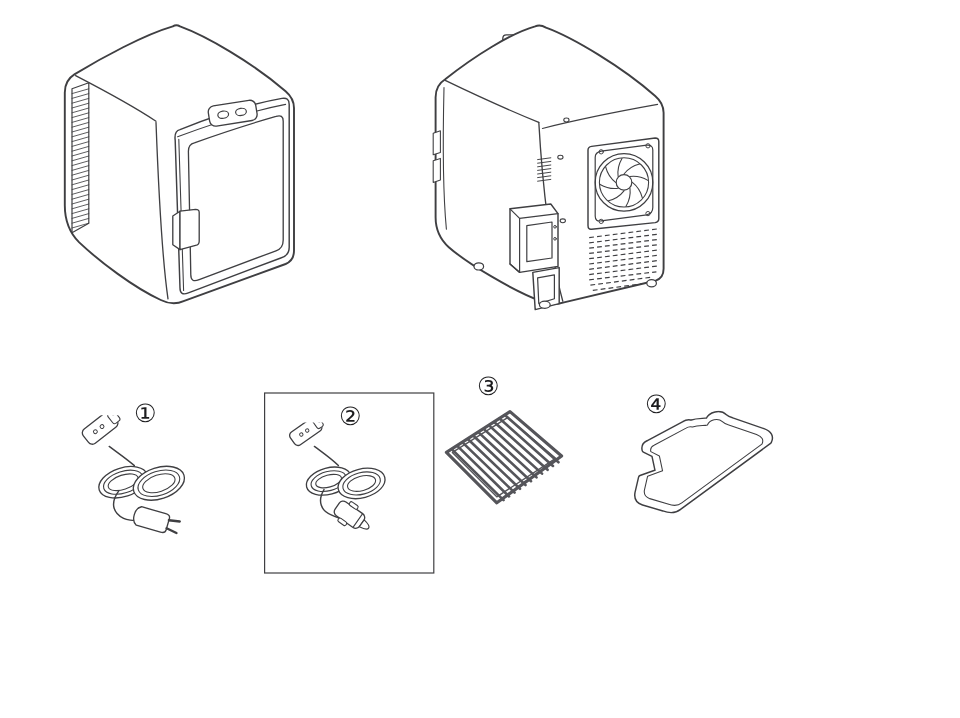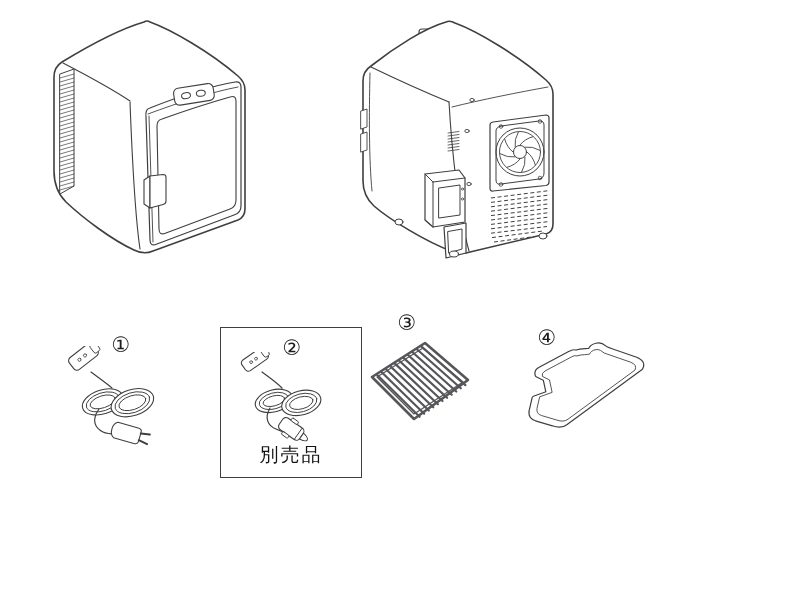--- a/index.html
+++ b/index.html
@@ -153,21 +153,20 @@
     </g>
     <path class="ln" stroke-width="1.2" d="M 44,63 C 36,74 40,82 48,86 C 52,88 58,88 62,88"></path>
     <g transform="translate(62,76) rotate(16)">
       <path class="fw" stroke-width="1.1" d="M 1,0 L 22,0 Q 26,0 26,3 L 26,13 Q 26,16 22,16 L 1,16 Q -3,14 -3,8 Q -3,2 1,0 Z"></path>
       <path class="ln" stroke-width="2" d="M 26,4.5 L 35,3 M 26,11.5 L 35,13"></path>
     </g>
   </svg>
 
   <div id="optional-box">
     <span class="badge" style="left:71px;top:20px">②</span>
-    <div id="optional-note">別売品</div>
   </div>
   <svg class="art" style="left:230px;top:352px" width="108" height="92" viewBox="0 0 108 92">
     <g transform="translate(10,10) rotate(-35)">
       <rect class="fw" stroke-width="1.1" x="0" y="0" width="27" height="13" rx="3.5"></rect>
       <rect class="fw" stroke-width="0.9" x="23" y="2" width="6" height="9" rx="2"></rect>
       <circle class="ln" stroke-width="0.8" cx="9" cy="6.5" r="1.4"></circle>
       <circle class="ln" stroke-width="0.8" cx="15" cy="6.5" r="1.4"></circle>
     </g>
     <path class="ln" stroke-width="1.2" d="M 32,20 C 40,26 46,30 52,36"></path>
     <g transform="rotate(-15 55 48)">

